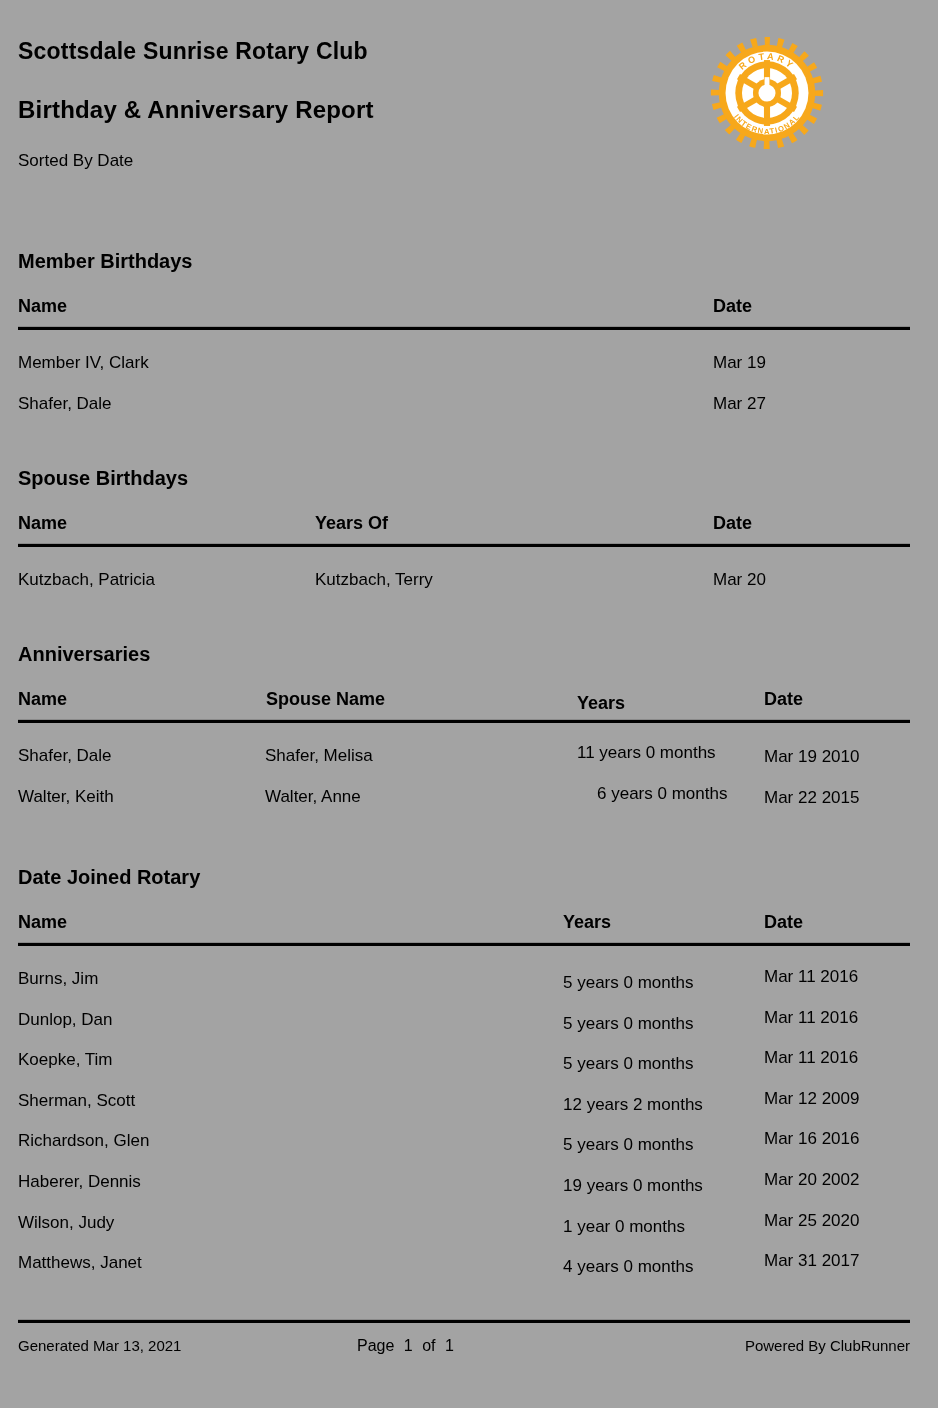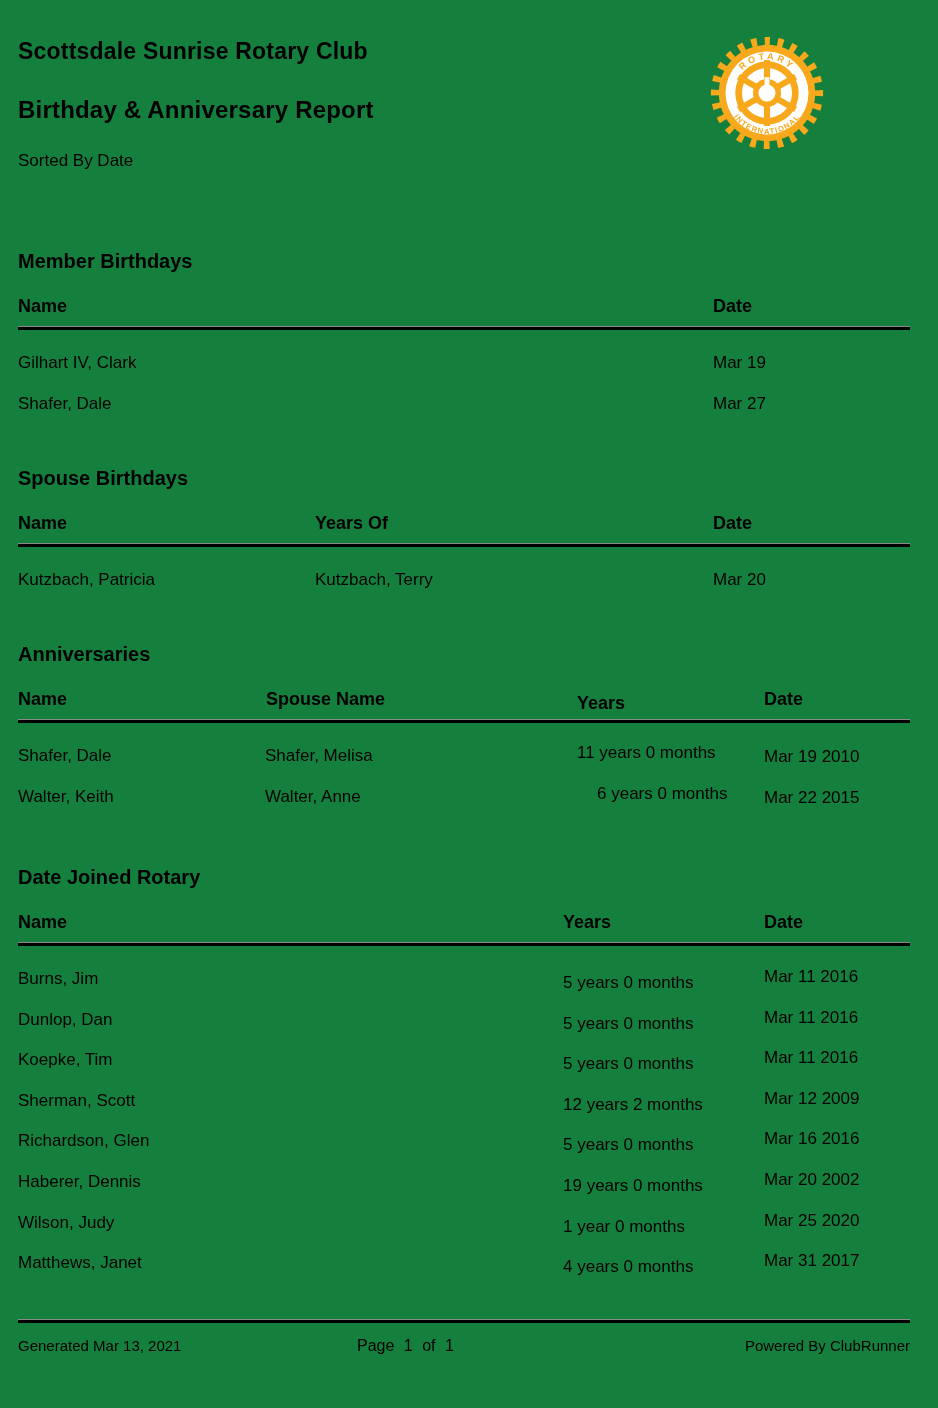--- a/index.html
+++ b/index.html
@@ -1,20 +1,20 @@
 <!DOCTYPE html>
 <html><head>
 <meta charset="utf-8">
 <style>
   * { margin:0; padding:0; box-sizing:border-box; }
   html,body { background:#ffffff; }
   .page {
     position:relative;
     width:938px; height:1408px;
-    background:#15803d;
+    background:#a3a3a3;
     color:#000000;
     font-family:"Liberation Sans", sans-serif;
     overflow:hidden;
     text-decoration:underline;
   }
   .abs { position:absolute; }
   .club-name   { left:18px; top:38px;  font-size:23px; font-weight:bold; letter-spacing:0.2px; }
   .report-title{ left:18px; top:96px;  font-size:24px; font-weight:bold; letter-spacing:0.2px; }
   .sort-note   { left:18px; top:151px; font-size:17px; }
   .logo { left:706px; top:32px; width:122px; height:122px; }
@@ -71,21 +71,21 @@
       <rect x="96" y="74" width="8" height="16" fill="#ffffff"></rect>
     </g>
   </svg>
 
   <main id="sections">
       <section class="section" style="top: 250px;">
         <h3 class="section-title">Member Birthdays</h3>
         <span class="colh" style="left: 0px; top: 46px;">Name</span>
         <span class="colh" style="left: 695px; top: 46px;">Date</span>
         <div class="rule" style="top: 77px;"></div>
-        <span class="cell" style="left: 0px; top: 103px;">Gilhart IV, Clark</span>
+        <span class="cell" style="left: 0px; top: 103px;">Member IV, Clark</span>
         <span class="cell" style="left: 695px; top: 103px;">Mar 19</span>
         <span class="cell" style="left: 0px; top: 144px;">Shafer, Dale</span>
         <span class="cell" style="left: 695px; top: 144px;">Mar 27</span>
       </section>
       <section class="section" style="top: 467px;">
         <h3 class="section-title">Spouse Birthdays</h3>
         <span class="colh" style="left: 0px; top: 46px;">Name</span>
         <span class="colh" style="left: 297px; top: 46px;">Years Of</span>
         <span class="colh" style="left: 695px; top: 46px;">Date</span>
         <div class="rule" style="top: 77px;"></div>

